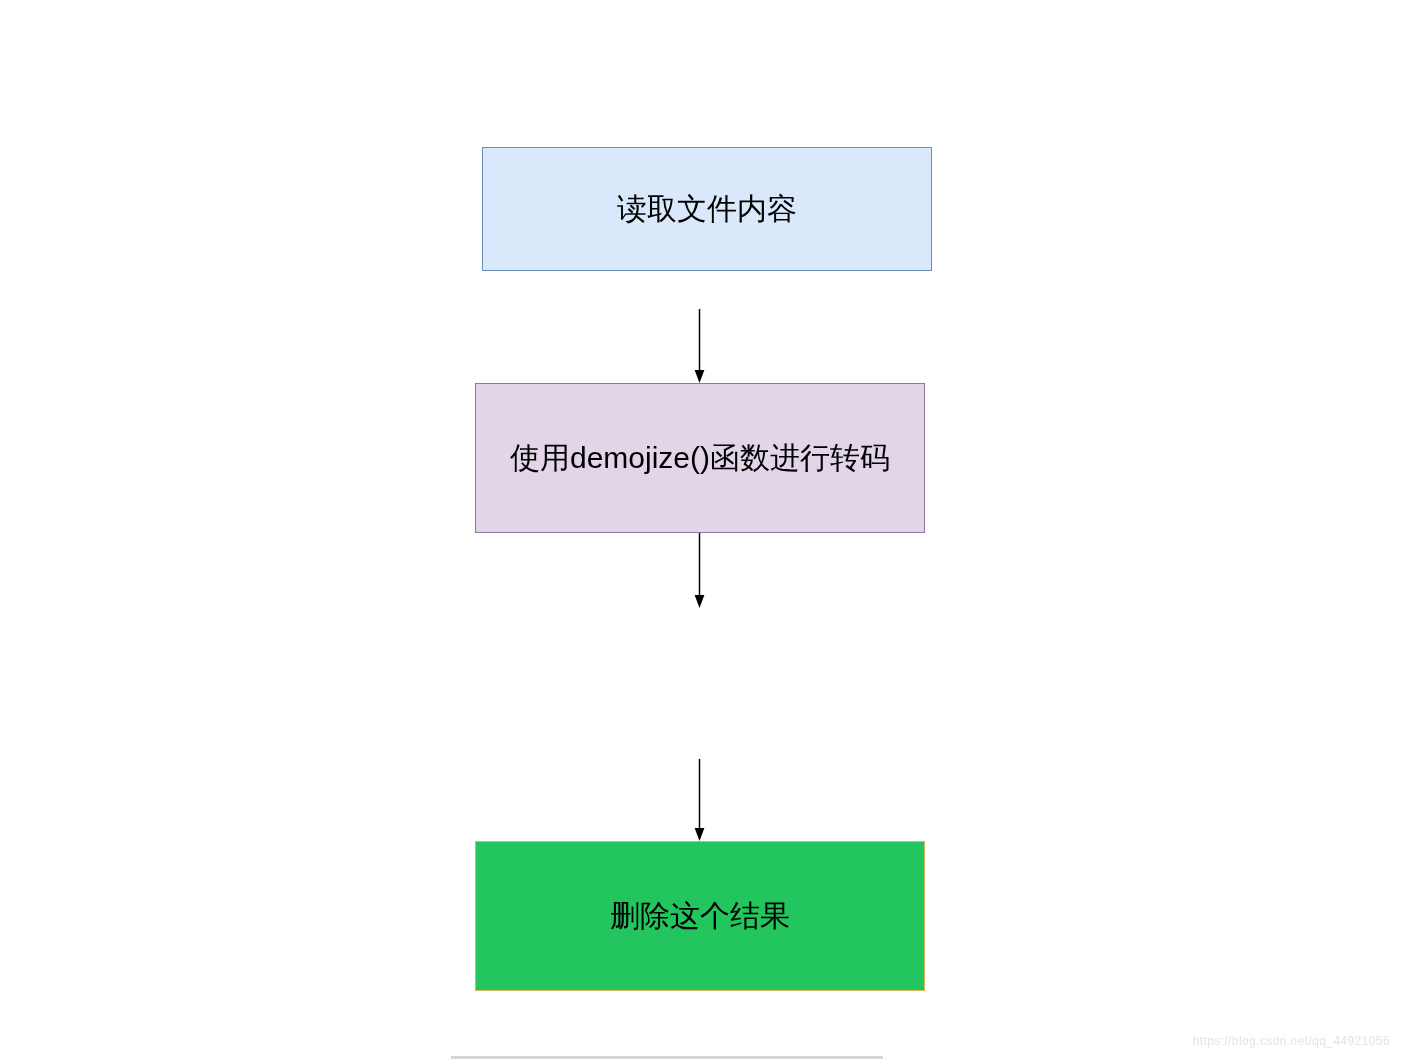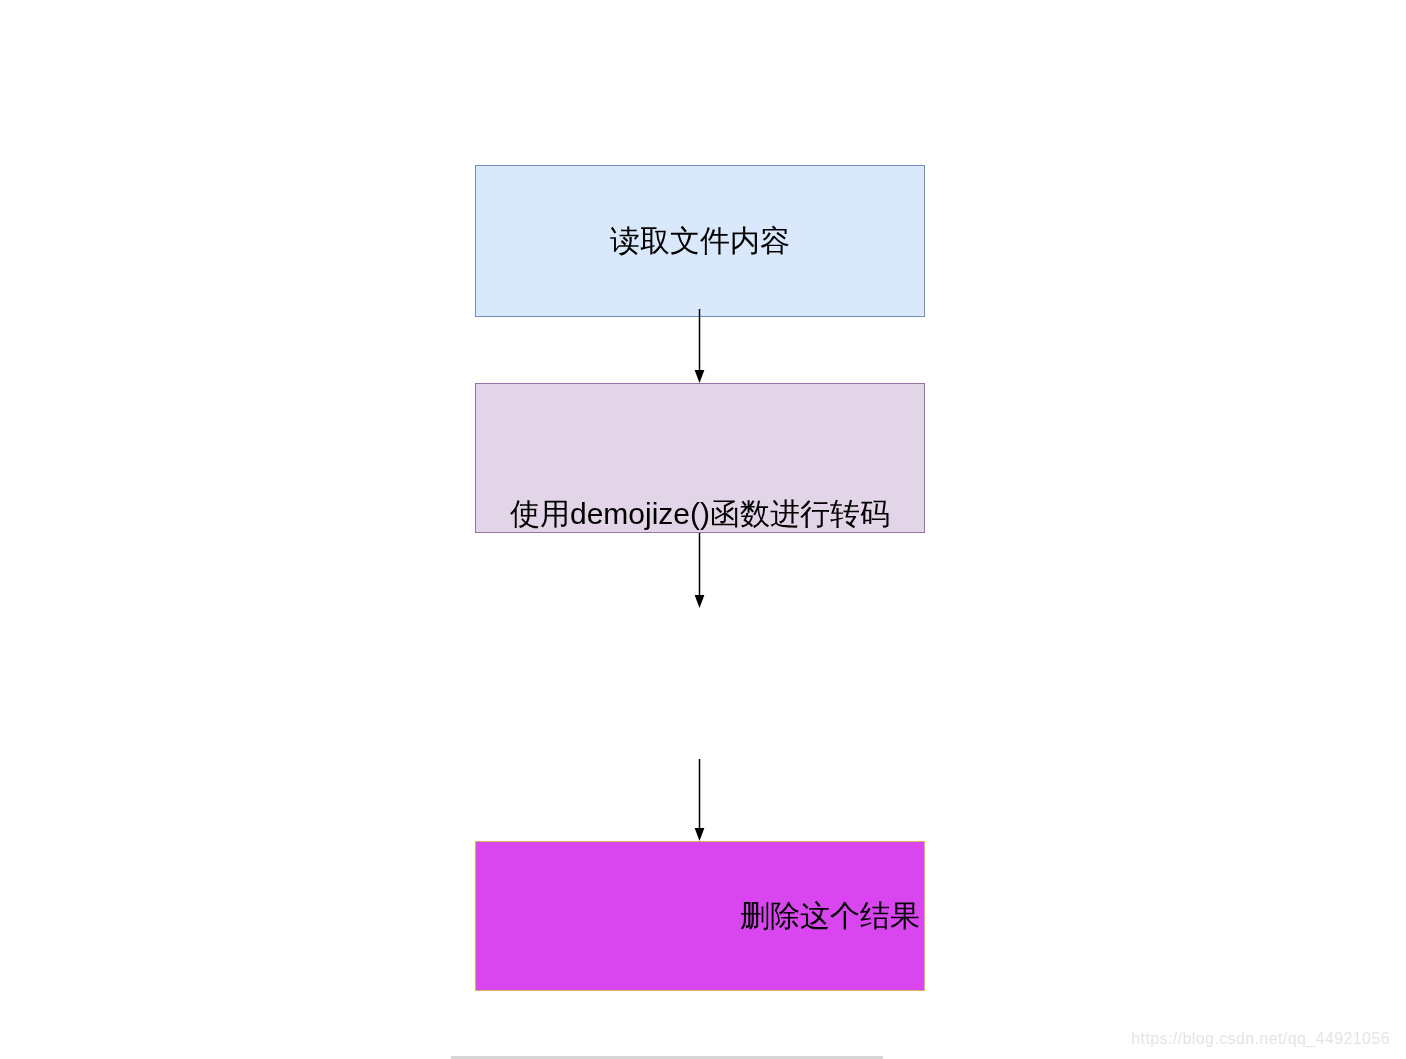--- a/index.html
+++ b/index.html
@@ -27,38 +27,38 @@
     border: 1.5px solid #000;
     display: flex;
     align-items: center;
     justify-content: center;
     text-align: center;
     padding: 0 4px;
     font-size: 30px;
     line-height: 36px;
     color: #000000;
   }
-  #node-0 { top: 165px; height: 152px; }
-  #node-1 { top: 383px; height: 150px; align-items: flex-end; }
+  #node-0 { top: 147px; height: 124px; margin-left: 7px; }
+  #node-1 { top: 383px; height: 150px; }
   #node-2 { top: 608px; height: 151px; }
   #node-3 { top: 841px; height: 150px; }
   .flow-arrow {
     position: absolute;
     left: 691px;
     width: 17px;
     display: block;
   }
   #arrow-0 { top: 309px; height: 74px; }
   #arrow-1 { top: 533px; height: 75px; }
   #arrow-2 { top: 759px; height: 82px; }
   .watermark {
     position: absolute;
     right: 16px;
     bottom: 11px;
-    font-size: 16px;
+    font-size: 12px;
     letter-spacing: 0.4px;
     color: #e4e4e4;
     white-space: nowrap;
   }
   .partial-shape {
     position: absolute;
     left: 451px;
     bottom: 0;
     width: 432px;
     height: 3px;
@@ -87,21 +87,21 @@
     <line x1="8.5" y1="0" x2="8.5" y2="63" stroke="#000000" stroke-width="1.5"></line>
     <polygon points="8.5,75 3.6,62 13.4,62" fill="#000000"></polygon>
   </svg>
 
 
   <svg class="flow-arrow" id="arrow-2" viewBox="0 0 17 82" xmlns="http://www.w3.org/2000/svg">
     <line x1="8.5" y1="0" x2="8.5" y2="70" stroke="#000000" stroke-width="1.5"></line>
     <polygon points="8.5,82 3.6,69 13.4,69" fill="#000000"></polygon>
   </svg>
 
-  <div class="flow-node" id="node-3" style="background-color: #d946ef; border-color: rgb(214, 182, 86); justify-content: flex-end;">
+  <div class="flow-node" id="node-3" style="background-color: #22c55e; border-color: rgb(214, 182, 86);">
     <span>删除这个结果</span>
   </div>
 
   <div class="watermark" style="color: rgb(228, 228, 228);">https://blog.csdn.net/qq_44921056</div>
 
   <div class="partial-shape" style="background-color: rgb(214, 214, 214);"></div>
 
 </div>
 
 </body></html>

